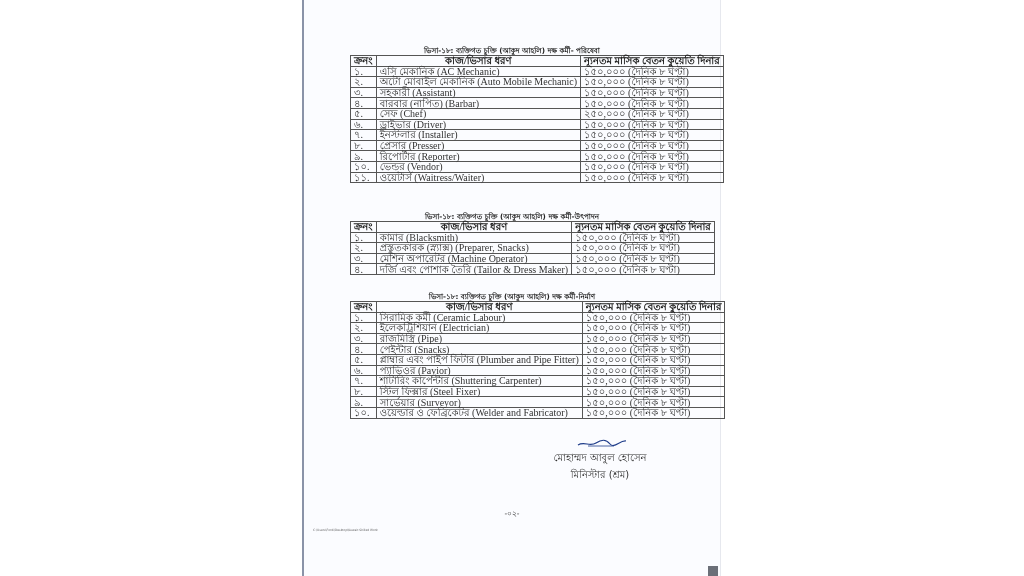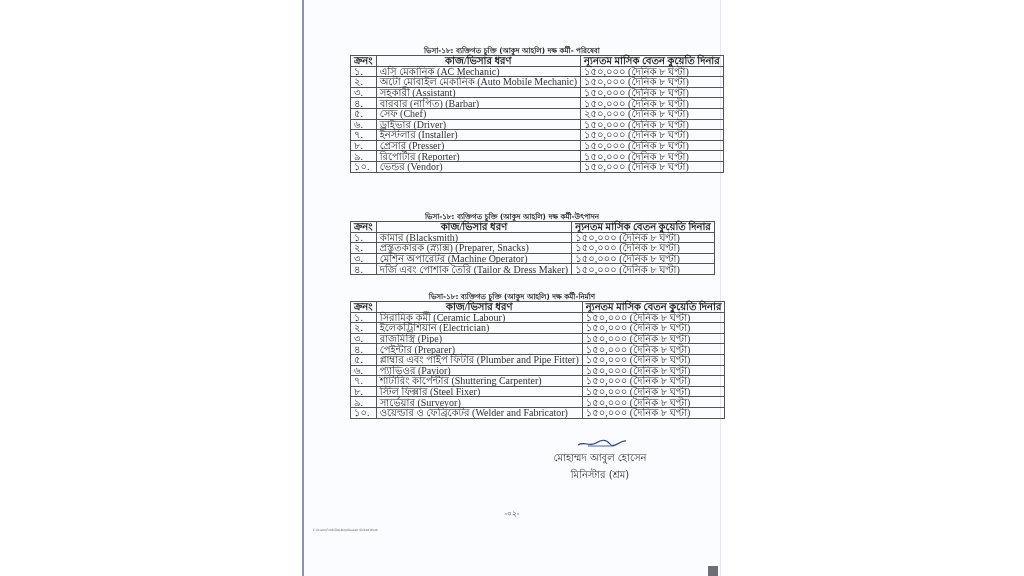--- a/index.html
+++ b/index.html
@@ -95,20 +95,25 @@
       <tr>
         <td class="sl">৯.</td>
         <td class="job">রিপোর্টার (Reporter)</td>
         <td class="wage">১৫০,০০০ (দৈনিক ৮ ঘণ্টা)</td>
       </tr>
       <tr>
         <td class="sl">১০.</td>
         <td class="job">ভেন্ডর (Vendor)</td>
         <td class="wage">১৫০,০০০ (দৈনিক ৮ ঘণ্টা)</td>
       </tr>
+      <tr>
+        <td class="sl">১১.</td>
+        <td class="job">ওয়েটার্স (Waitress/Waiter)</td>
+        <td class="wage">১৫০,০০০ (দৈনিক ৮ ঘণ্টা)</td>
+      </tr>
     </tbody>
 </table>
 
 <div class="section-title" style="top:211px;">ভিসা-১৮: ব্যক্তিগত চুক্তি (আকুদ আহলি) দক্ষ কর্মী-উৎপাদন</div>
 <table class="visa" style="top:221px;">
   <thead>
     <tr>
       <th class="sl">ক্রনং</th>
       <th>কাজ/ভিসার ধরণ</th>
       <th>ন্যূনতম মাসিক বেতন কুয়েতি দিনার</th>
@@ -158,21 +163,21 @@
         <td class="job">ইলেকট্রিশিয়ান (Electrician)</td>
         <td class="wage">১৫০,০০০ (দৈনিক ৮ ঘণ্টা)</td>
       </tr>
       <tr>
         <td class="sl">৩.</td>
         <td class="job">রাজমিস্ত্রি (Pipe)</td>
         <td class="wage">১৫০,০০০ (দৈনিক ৮ ঘণ্টা)</td>
       </tr>
       <tr>
         <td class="sl">৪.</td>
-        <td class="job">পেইন্টার (Preparer)</td>
+        <td class="job">পেইন্টার (Snacks)</td>
         <td class="wage">১৫০,০০০ (দৈনিক ৮ ঘণ্টা)</td>
       </tr>
       <tr>
         <td class="sl">৫.</td>
         <td class="job">প্লাম্বার এবং পাইপ ফিটার (Plumber and Pipe Fitter)</td>
         <td class="wage">১৫০,০০০ (দৈনিক ৮ ঘণ্টা)</td>
       </tr>
       <tr>
         <td class="sl">৬.</td>
         <td class="job">প্যাভিওর (Pavior)</td>

